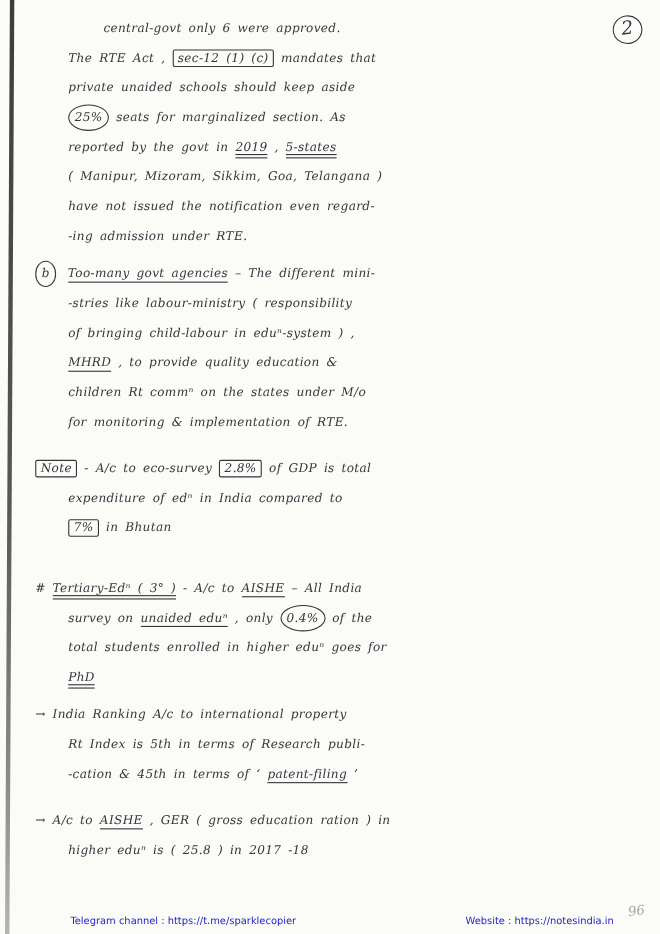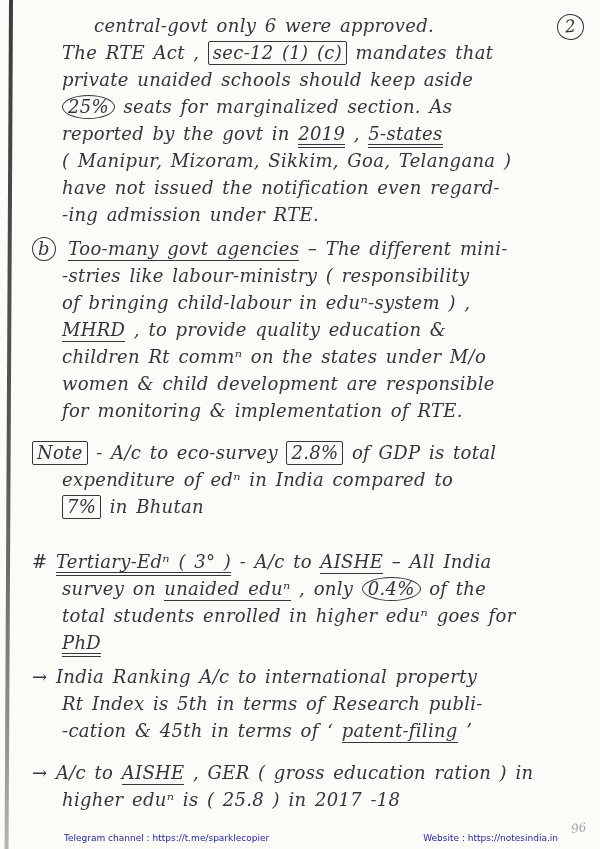--- a/index.html
+++ b/index.html
@@ -16,21 +16,21 @@
     position:absolute; left:9px; top:0;
     width:4px; height:100%;
     background:linear-gradient(180deg,#3c3c3c 0%, #585858 55%, #8d8d8d 85%, #b5b5b5 100%);
     transform:rotate(0.3deg);
     transform-origin:top left;
   }
   .content {
     position:absolute; left:30px; top:12px; width:560px;
   }
   .hw-line {
-    font-size:18px;
+    font-size:11px;
     line-height:27px;
     letter-spacing:0.3px;
     word-spacing:2.5px;
     white-space:nowrap;
   }
   .ind0 { padding-left:2px; }
   .ind1 { padding-left:32px; }
   .ind2 { padding-left:64px; }
   .g1 { margin-top:7px; }
   .g2 { margin-top:15px; }
@@ -87,21 +87,20 @@
     <div class="hw-line ind1"><span class="seg circ">25%</span><span class="seg"> seats for marginalized section. As</span></div>
     <div class="hw-line ind1"><span class="seg">reported by the govt in </span><span class="seg dul">2019</span><span class="seg"> , </span><span class="seg dul">5-states</span></div>
     <div class="hw-line ind1"><span class="seg">( Manipur, Mizoram, Sikkim, Goa, Telangana )</span></div>
     <div class="hw-line ind1"><span class="seg">have not issued the notification even regard-</span></div>
     <div class="hw-line ind1"><span class="seg">-ing admission under RTE.</span></div>
     <div class="hw-line ind0 g1"><span class="seg circ marker">b</span><span class="seg"> </span><span class="seg ul">Too-many govt agencies</span><span class="seg"> – The different mini-</span></div>
     <div class="hw-line ind1"><span class="seg">-stries like labour-ministry ( responsibility</span></div>
     <div class="hw-line ind1"><span class="seg">of bringing child-labour in eduⁿ-system ) ,</span></div>
     <div class="hw-line ind1"><span class="seg ul">MHRD</span><span class="seg"> , to provide quality education &amp;</span></div>
     <div class="hw-line ind1"><span class="seg">children Rt commⁿ on the states under M/o</span></div>
-    <div class="hw-line ind1"><span class="seg">women &amp; child development are responsible</span></div>
     <div class="hw-line ind1"><span class="seg">for monitoring &amp; implementation of RTE.</span></div>
     <div class="hw-line ind0 g2"><span class="seg box">Note</span><span class="seg">  - A/c to eco-survey </span><span class="seg box">2.8%</span><span class="seg"> of GDP is total</span></div>
     <div class="hw-line ind1"><span class="seg">expenditure of edⁿ in India compared to</span></div>
     <div class="hw-line ind1"><span class="seg box">7%</span><span class="seg"> in Bhutan</span></div>
     <div class="hw-line ind0 g3"><span class="seg"># </span><span class="seg dul">Tertiary-Edⁿ ( 3° )</span><span class="seg"> - A/c to </span><span class="seg ul">AISHE</span><span class="seg"> – All India</span></div>
     <div class="hw-line ind1"><span class="seg">survey on </span><span class="seg ul">unaided eduⁿ</span><span class="seg"> , only </span><span class="seg circ">0.4%</span><span class="seg"> of the</span></div>
     <div class="hw-line ind1"><span class="seg">total students enrolled in higher eduⁿ goes for</span></div>
     <div class="hw-line ind1"><span class="seg dul">PhD</span></div>
     <div class="hw-line ind0 g1"><span class="seg">→  </span><span class="seg">India Ranking A/c to international property</span></div>
     <div class="hw-line ind1"><span class="seg">Rt Index is  5th in terms of Research publi-</span></div>

